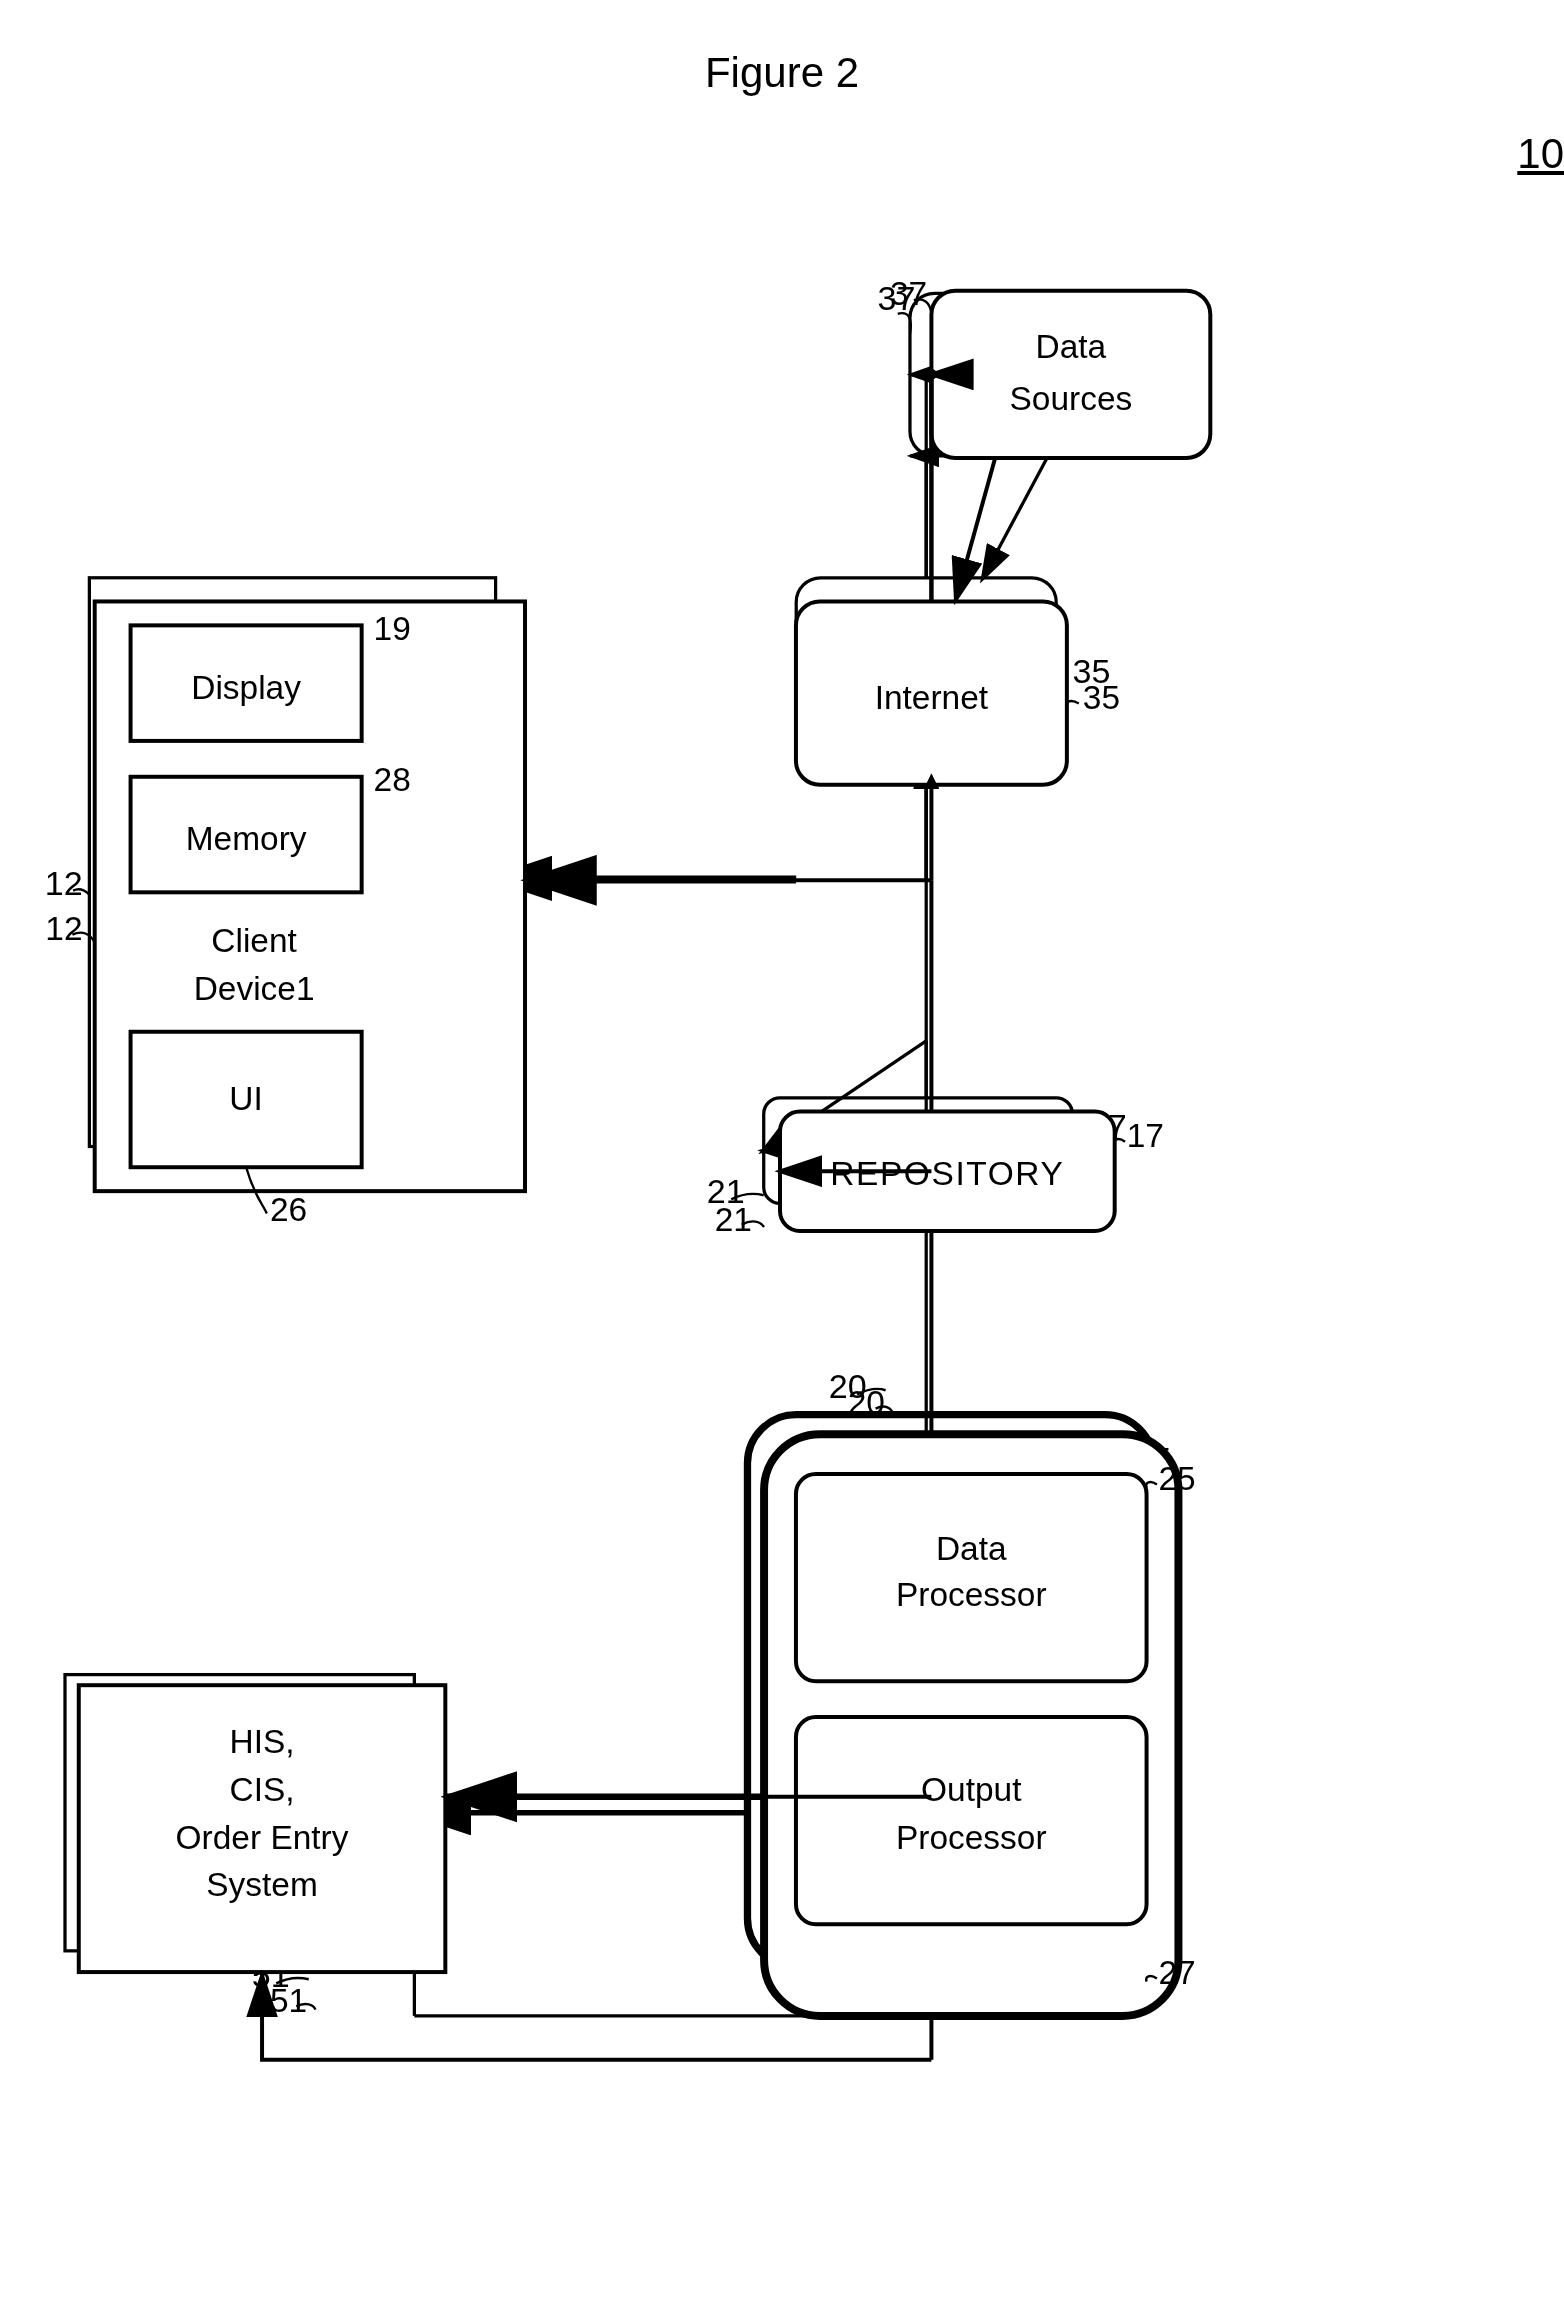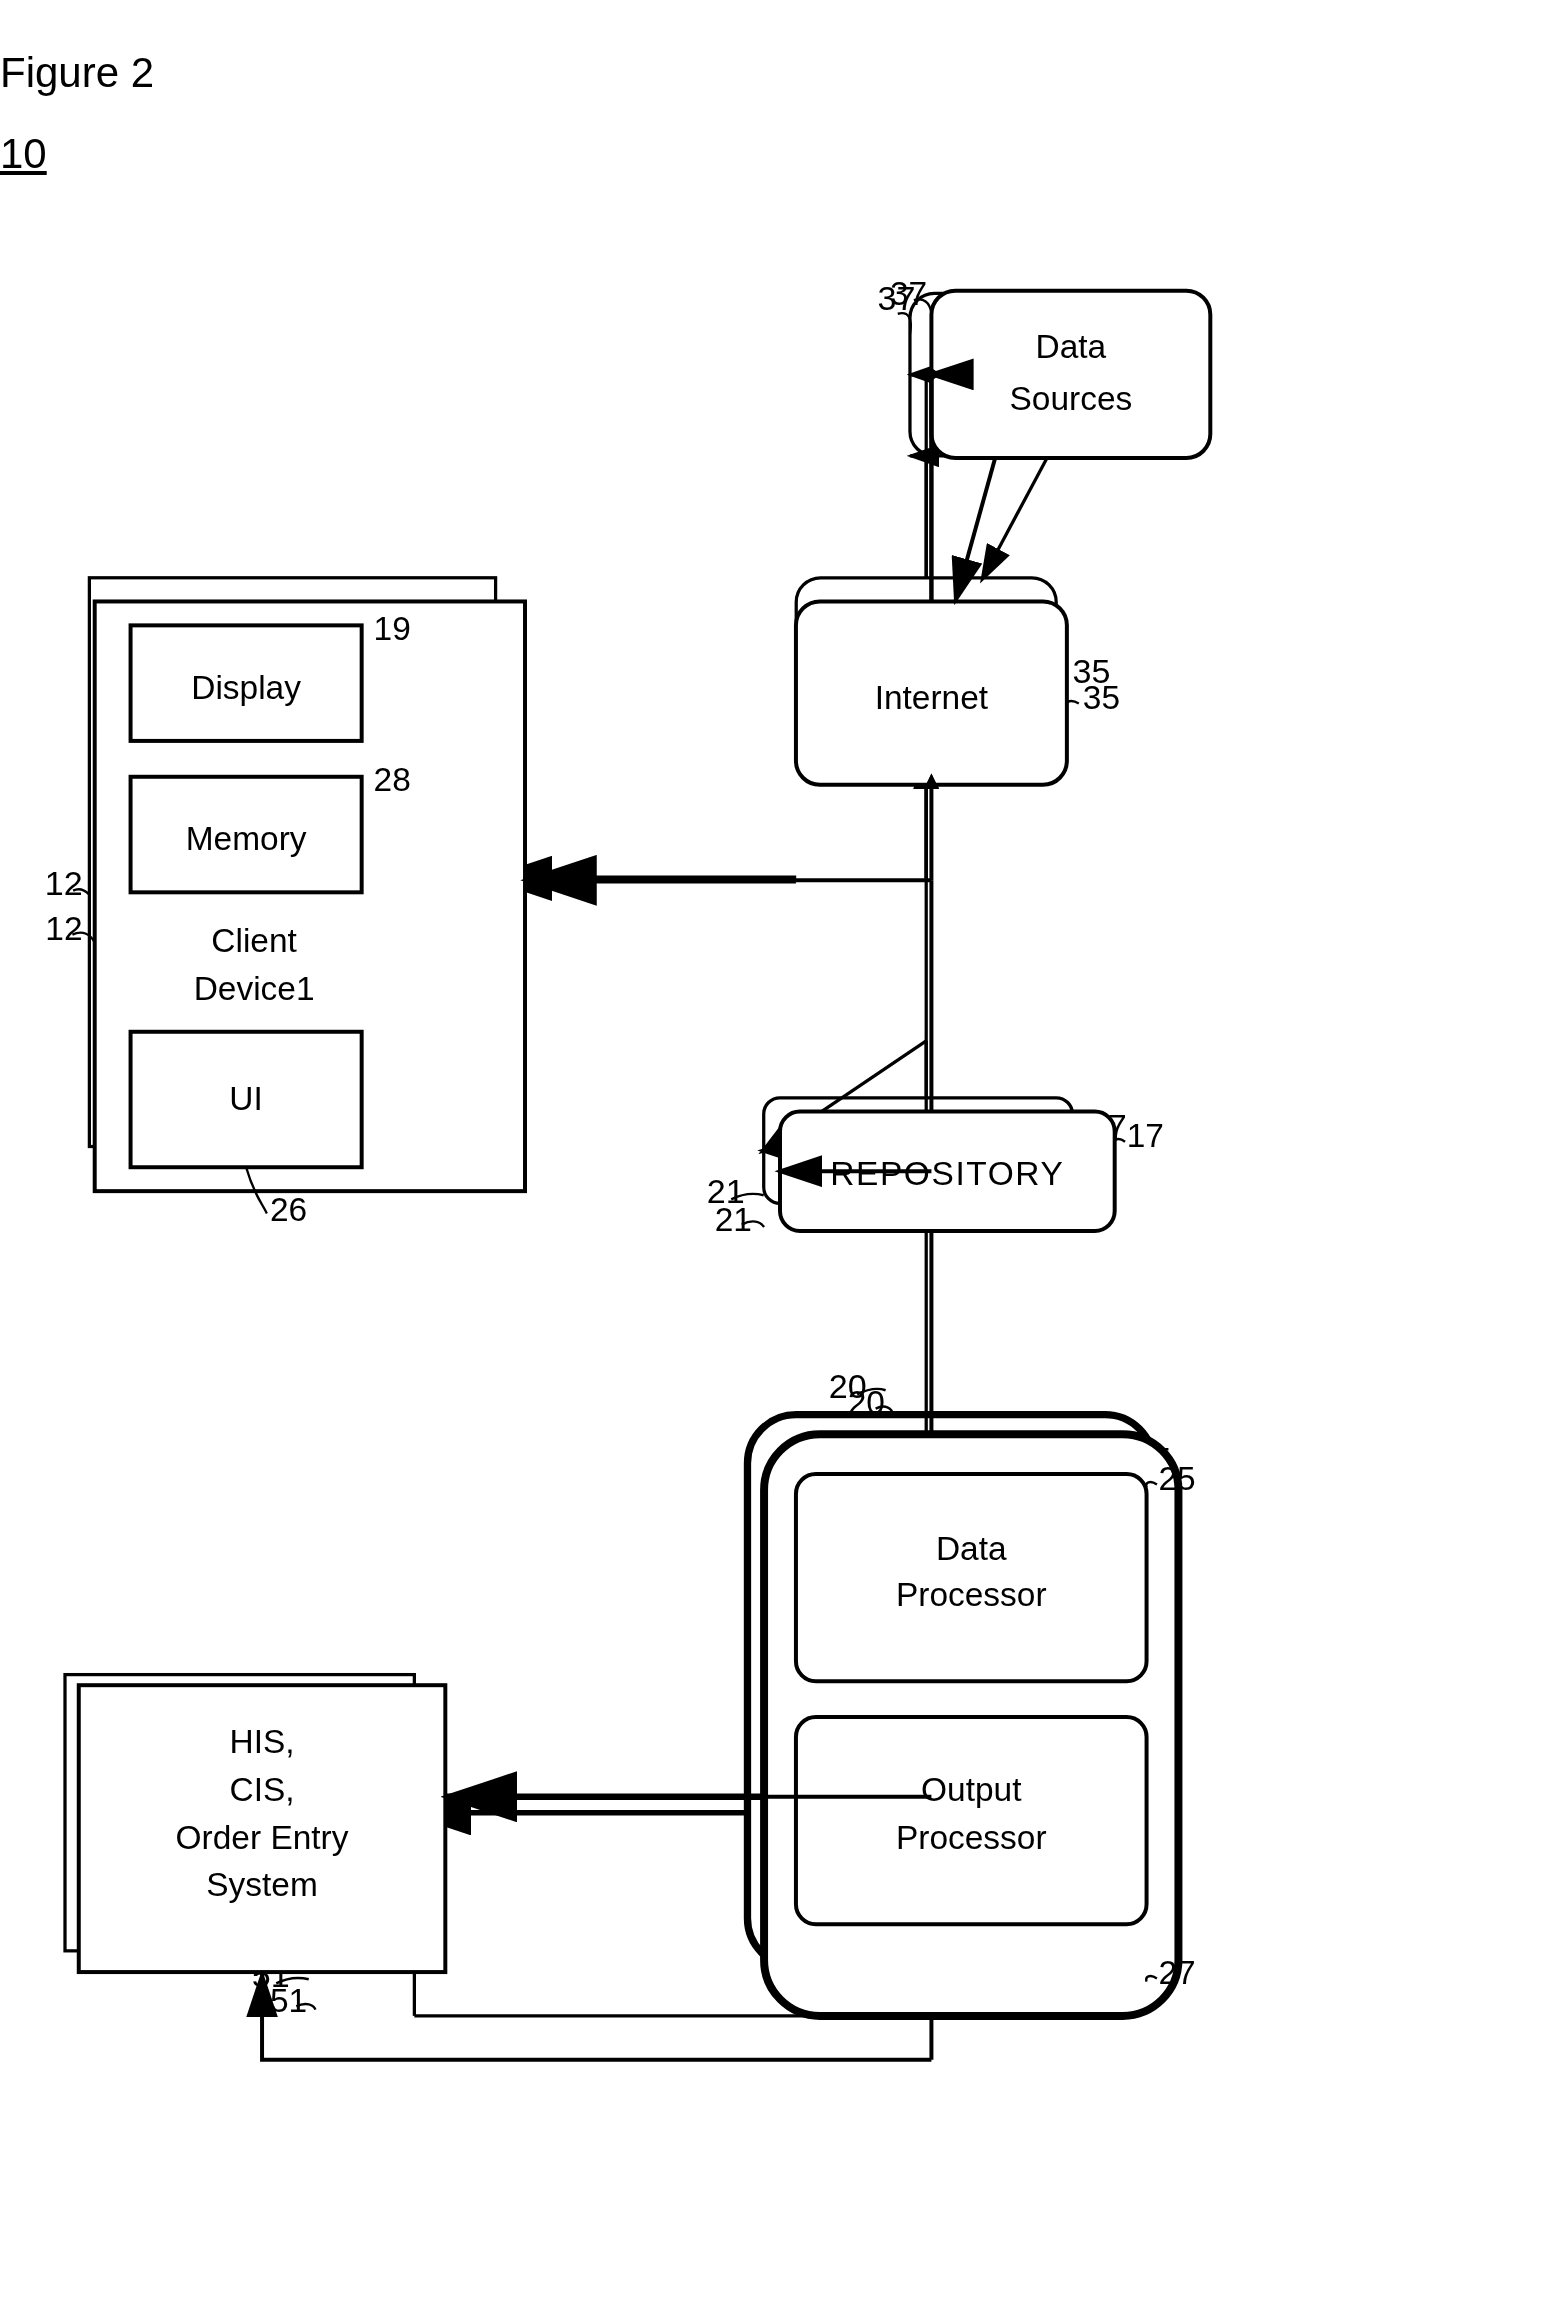--- a/index.html
+++ b/index.html
@@ -6,29 +6,30 @@
     body {
       background: #ffffff;
       font-family: Arial, sans-serif;
       width: 1564px;
       height: 2319px;
       position: relative;
       overflow: hidden;
     }
 
     .page-title {
+      text-align: center;
       font-size: 42px;
       font-weight: normal;
       position: absolute;
       top: 49px;
       left: 0; right: 0;
     }
 
     .diagram-id {
-      text-align: left;
+      text-align: right;
       font-size: 42px;
       font-weight: normal;
       text-decoration: underline;
       position: absolute;
       top: 130px;
       left: 0; right: 0;
     }
 
     
     .diagram-container {

